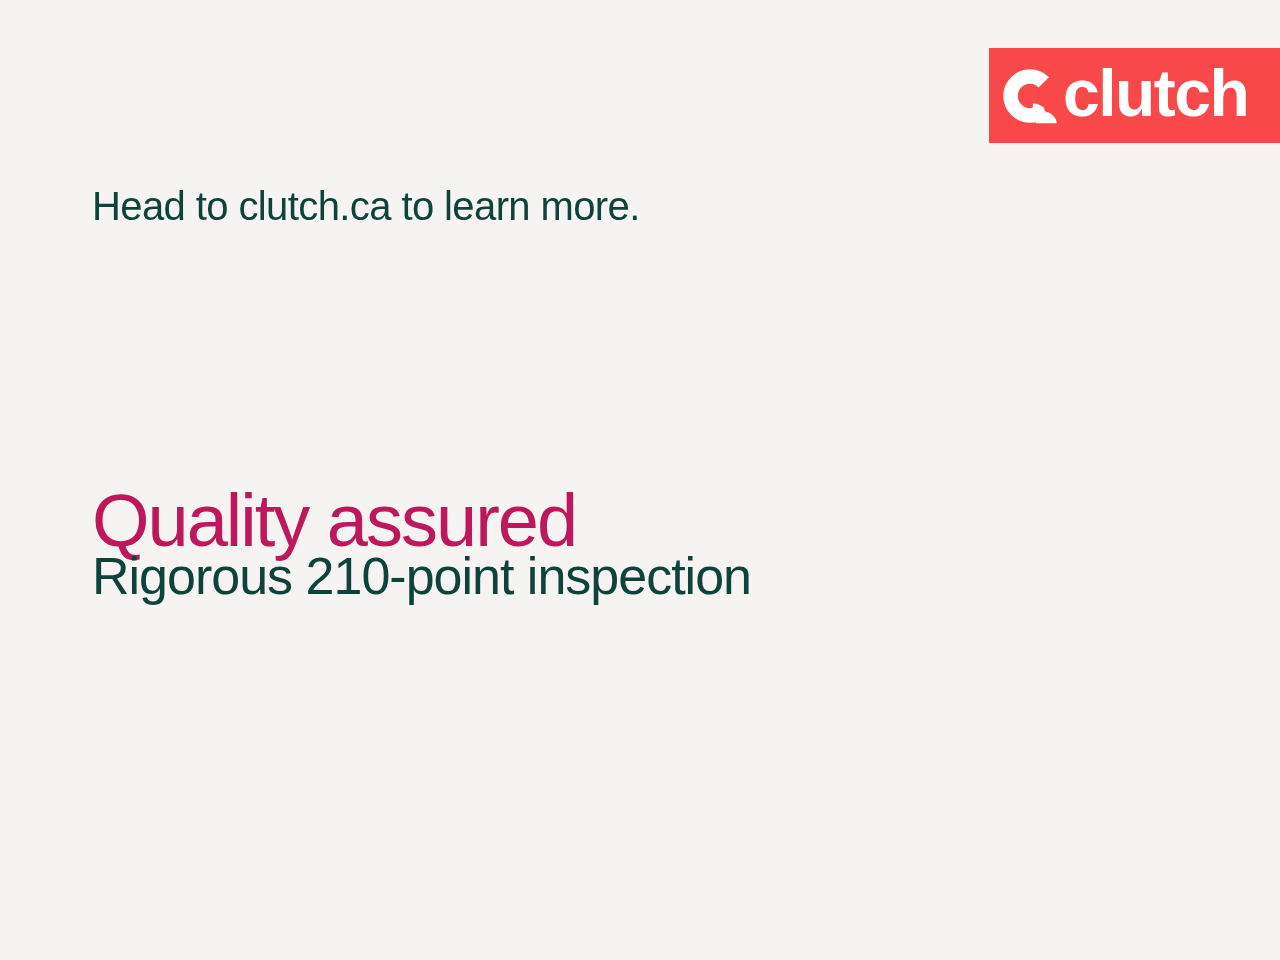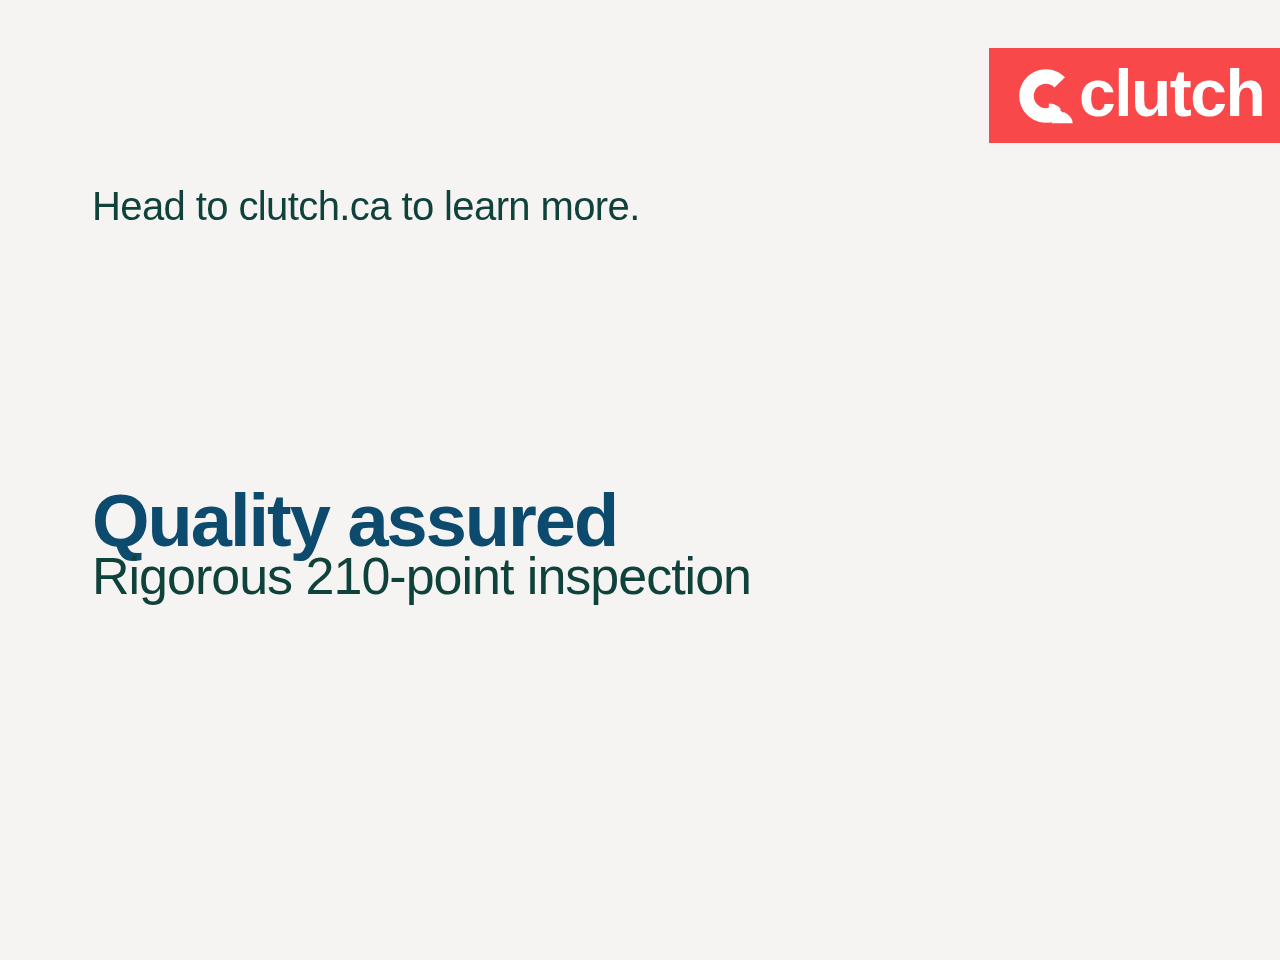--- a/index.html
+++ b/index.html
@@ -26,21 +26,21 @@
   .brand-banner {
     position: absolute;
     left: 989px;
     top: 48px;
     width: 291px;
     height: 95px;
     background: #f9484a;
     display: flex;
     align-items: center;
     justify-content: flex-start;
-    padding-left: 28px;
+    padding-left: 12px;
     box-sizing: border-box;
     overflow: hidden;
   }
   .brand-wordmark {
     display: flex;
     align-items: center;
     gap: 0px;
   }
   .brand-mark-c {
     display: block;
@@ -69,24 +69,24 @@
     font-weight: 500;
     letter-spacing: -0.6px;
     line-height: 1.2;
     white-space: nowrap;
   }
 
   .headline {
     position: absolute;
     left: 92px;
     top: 432px;
-    color: #0c4a6e;
+    color: #be185d;
     font-family: "Liberation Sans", sans-serif;
     font-size: 74px;
-    font-weight: bold;
+    font-weight: normal;
     letter-spacing: -2px;
     line-height: 1.05;
     white-space: nowrap;
   }
 
   .subcopy {
     position: absolute;
     left: 92px;
     top: 544px;
     width: 900px;

